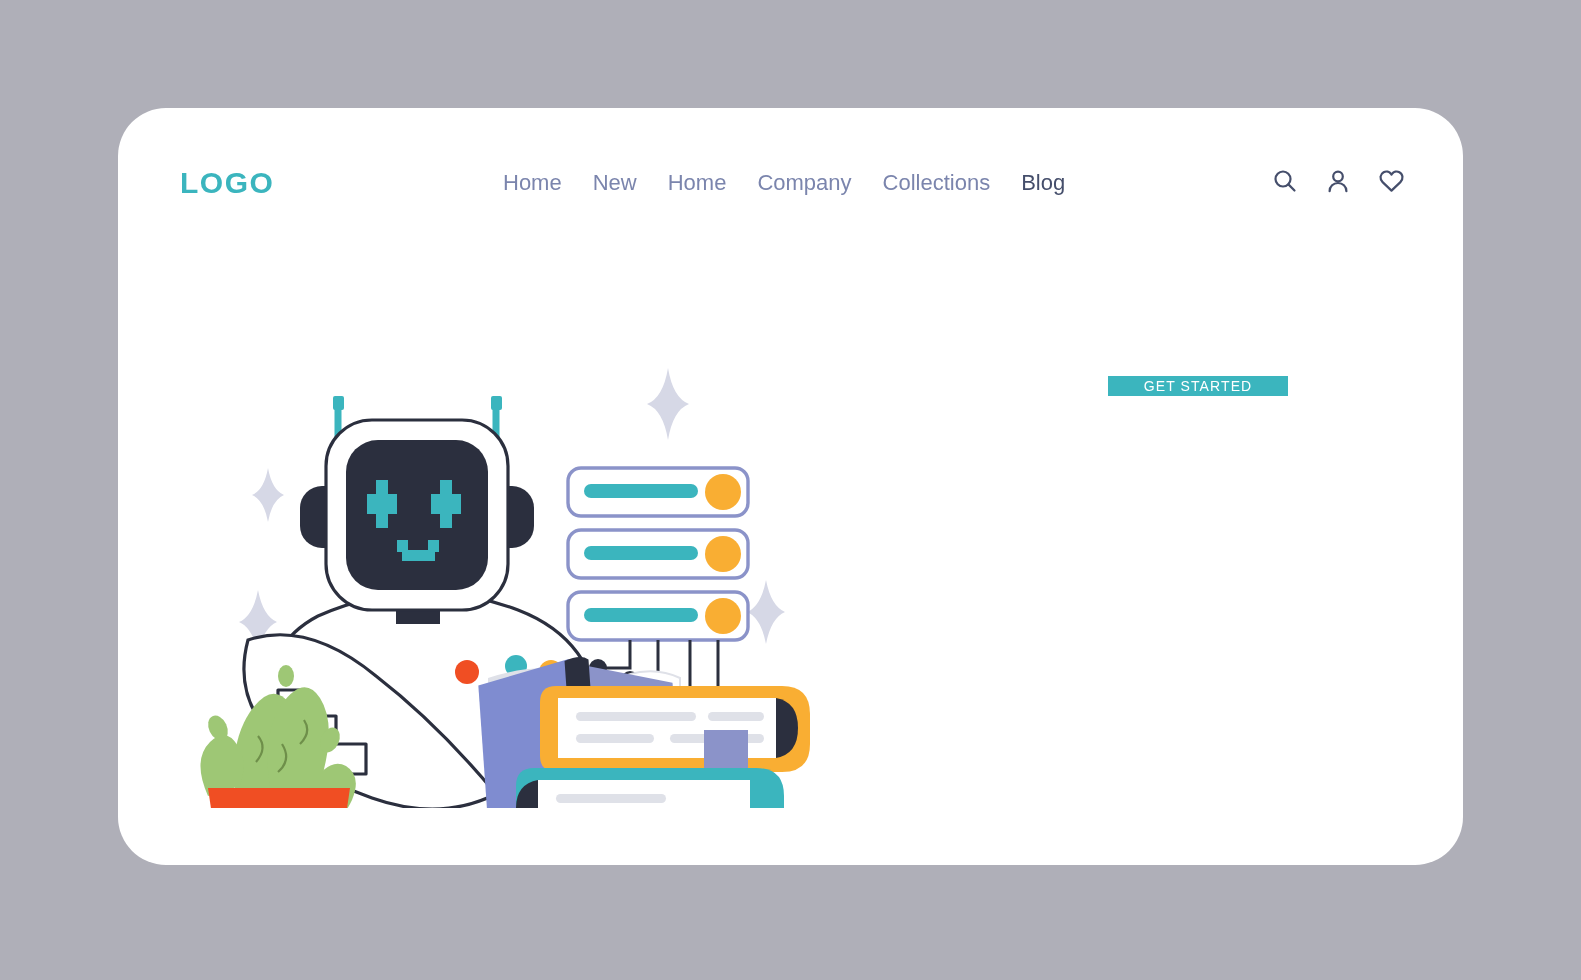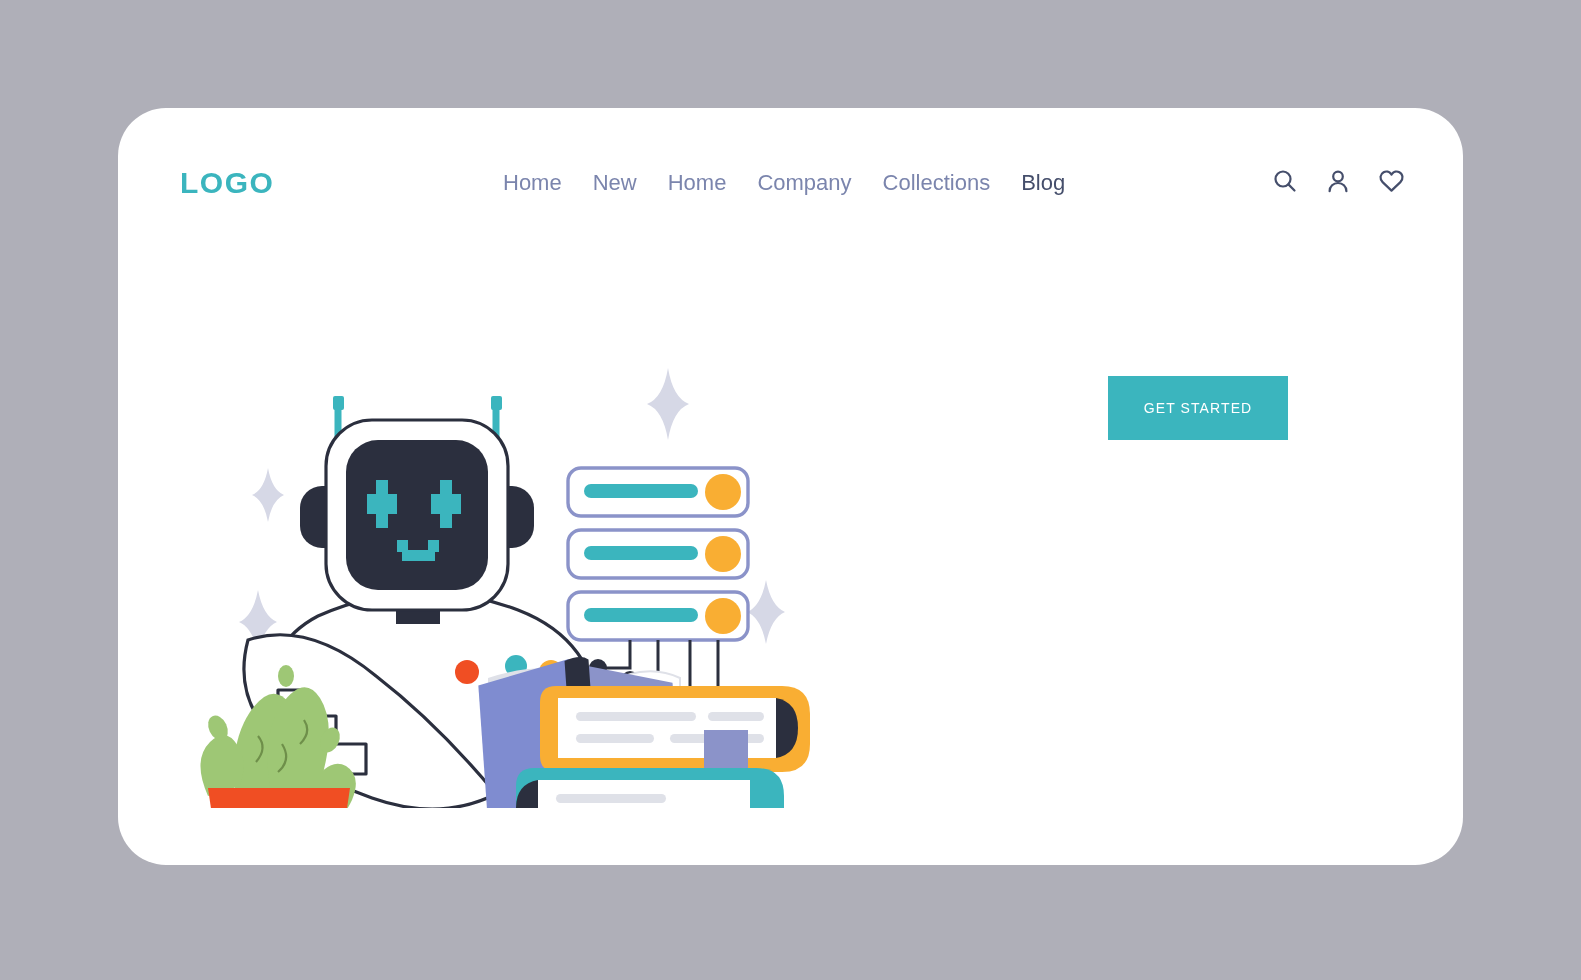--- a/index.html
+++ b/index.html
@@ -83,21 +83,21 @@
   #hero-para {
     margin-top: 24px;
     font-size: 16.5px;
     line-height: 24.5px;
     font-weight: 700;
     color: #cfd0d4;
   }
   #cta {
     display: inline-block;
     margin-top: 28px;
-    padding: 24px 36px;
+    padding: 2px 36px;
     background: #3bb5be;
     color: #ffffff;
     font-size: 14px;
     letter-spacing: 1.1px;
     border: none;
     cursor: pointer;
     font-family: "Liberation Sans", sans-serif;
   }
 
   

